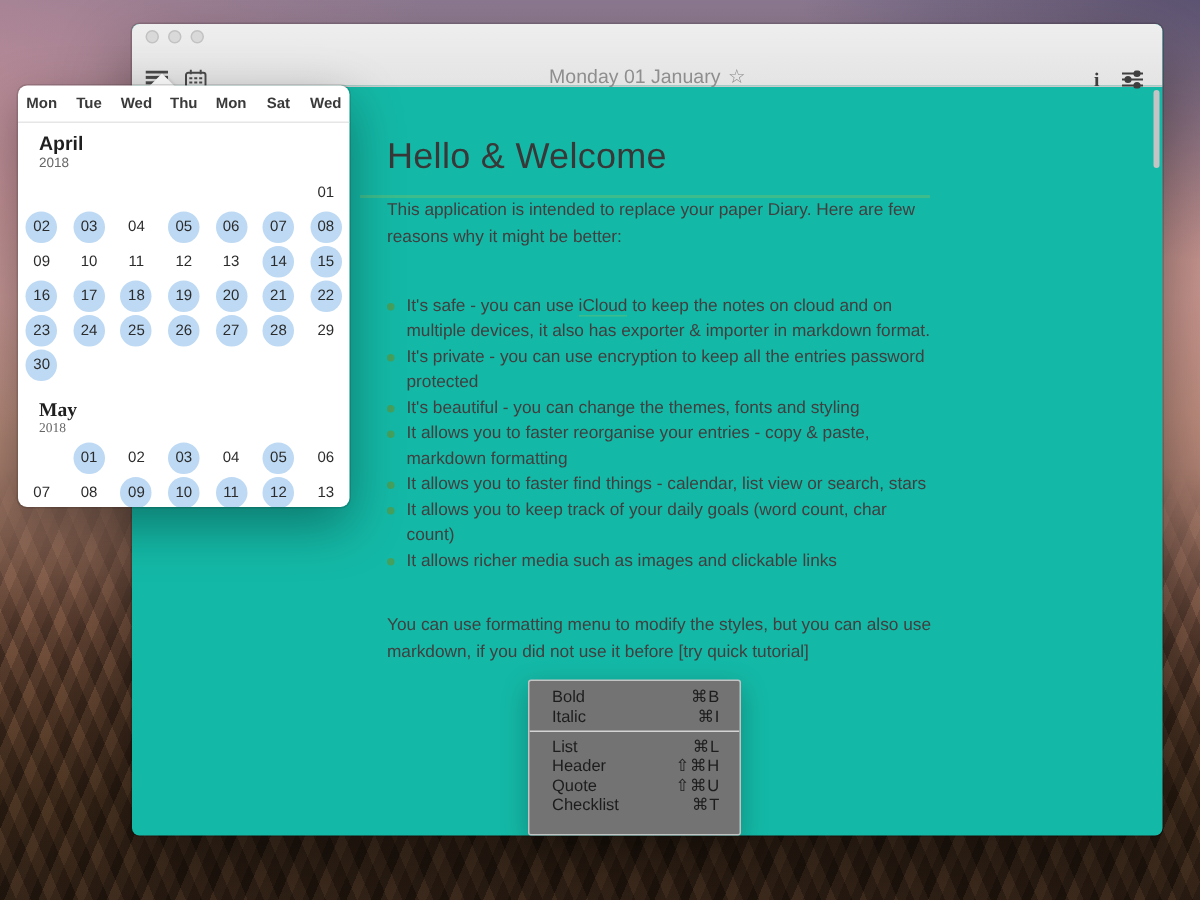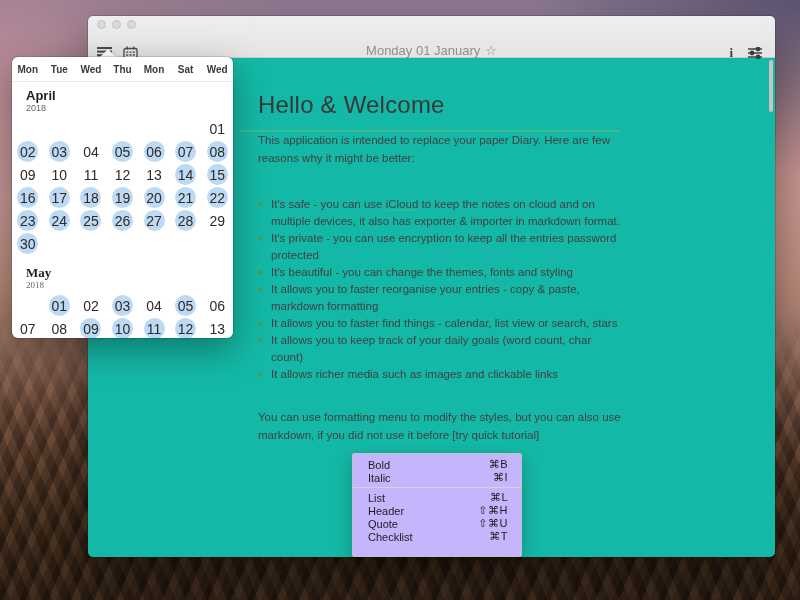--- a/index.html
+++ b/index.html
@@ -62,26 +62,26 @@
   .cal-wd{text-align:center;font-size:10px;font-weight:700;color:#3a3a3a;}
   .cal-body{padding-top:4px;}
   .month-label{padding:2px 0 2px 14px;}
   .month-label + .cal-row{margin-top:1px;}
   .cal-row + .month-label{margin-top:8px;font-family:Liberation Serif, serif;}
   .month-name{font-size:13px;font-weight:700;color:#1f1f1f;line-height:15px;}
   .month-year{font-size:9px;color:#666;line-height:11px;}
   .cal-row{display:grid;grid-template-columns:repeat(7,1fr);height:23px;}
   .cal-cell{display:flex;align-items:center;justify-content:center;}
   .day{width:21px;height:21px;border-radius:50%;display:flex;align-items:center;justify-content:center;
-    font-size:14px;color:#2b2b2b;}
+    font-size:10px;color:#2b2b2b;}
   .day.sel{background:#bdd9f3;}
 
   
-  .menu{position:absolute;left:352px;top:453px;width:170px;height:104px;box-sizing:border-box;
-    background:#c4b5fd;border:1px solid #c3c3c3;border-radius:2px;
+  .menu{position:absolute;left:352px;top:453px;width:142px;height:104px;box-sizing:border-box;
+    background:#737373;border:1px solid #c3c3c3;border-radius:2px;
     box-shadow:0 6px 18px rgba(0,0,0,.25);padding:4px 0;overflow:hidden;}
   .menu-item{display:flex;justify-content:space-between;align-items:center;height:13px;
     padding:0 13px 0 15px;font-size:11px;color:#1d1d1d;}
   .mi-short{color:#1d1d1d;letter-spacing:.5px;}
   .menu-sep{border-top:1px solid #d4d4d4;margin:3px 0;}
 </style>
 </head>
 <body>
 
 <div class="wallpaper"></div>

